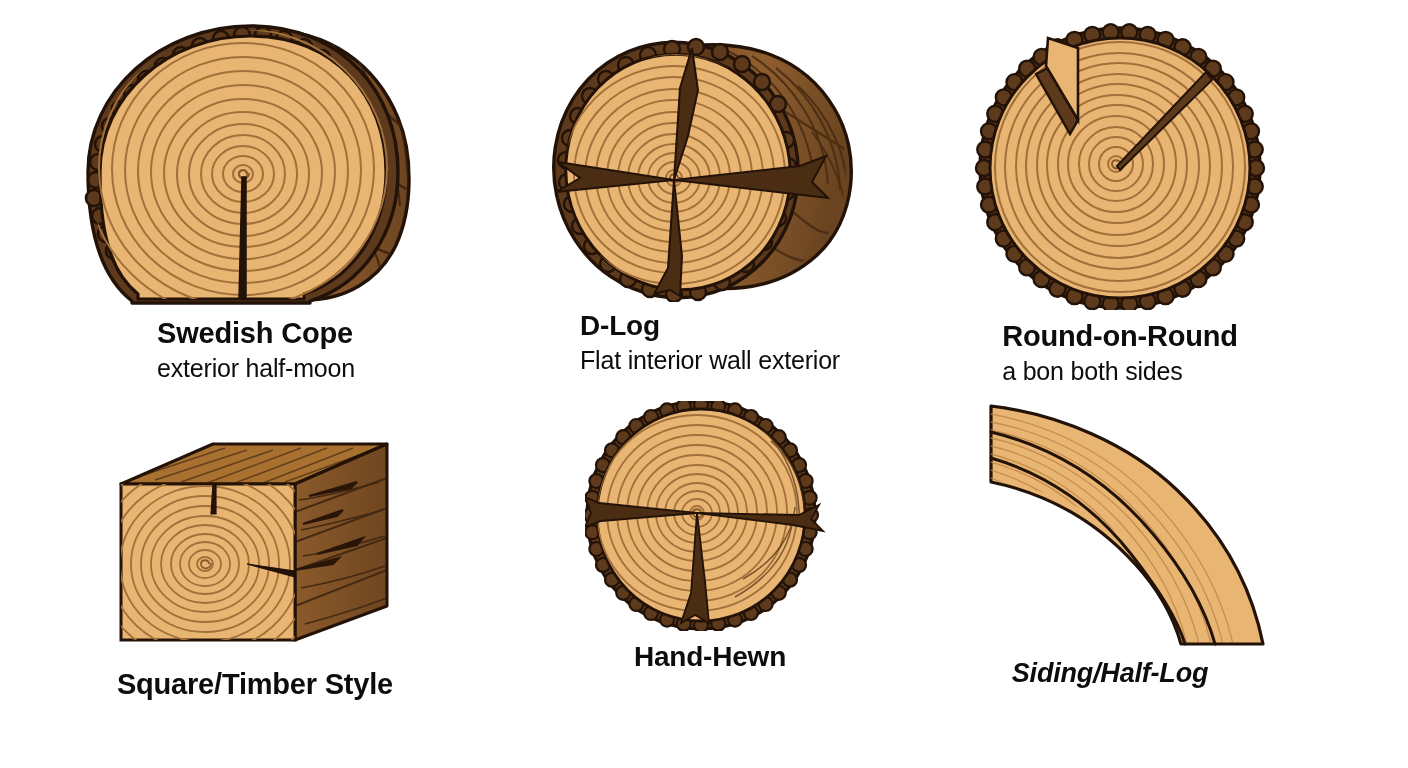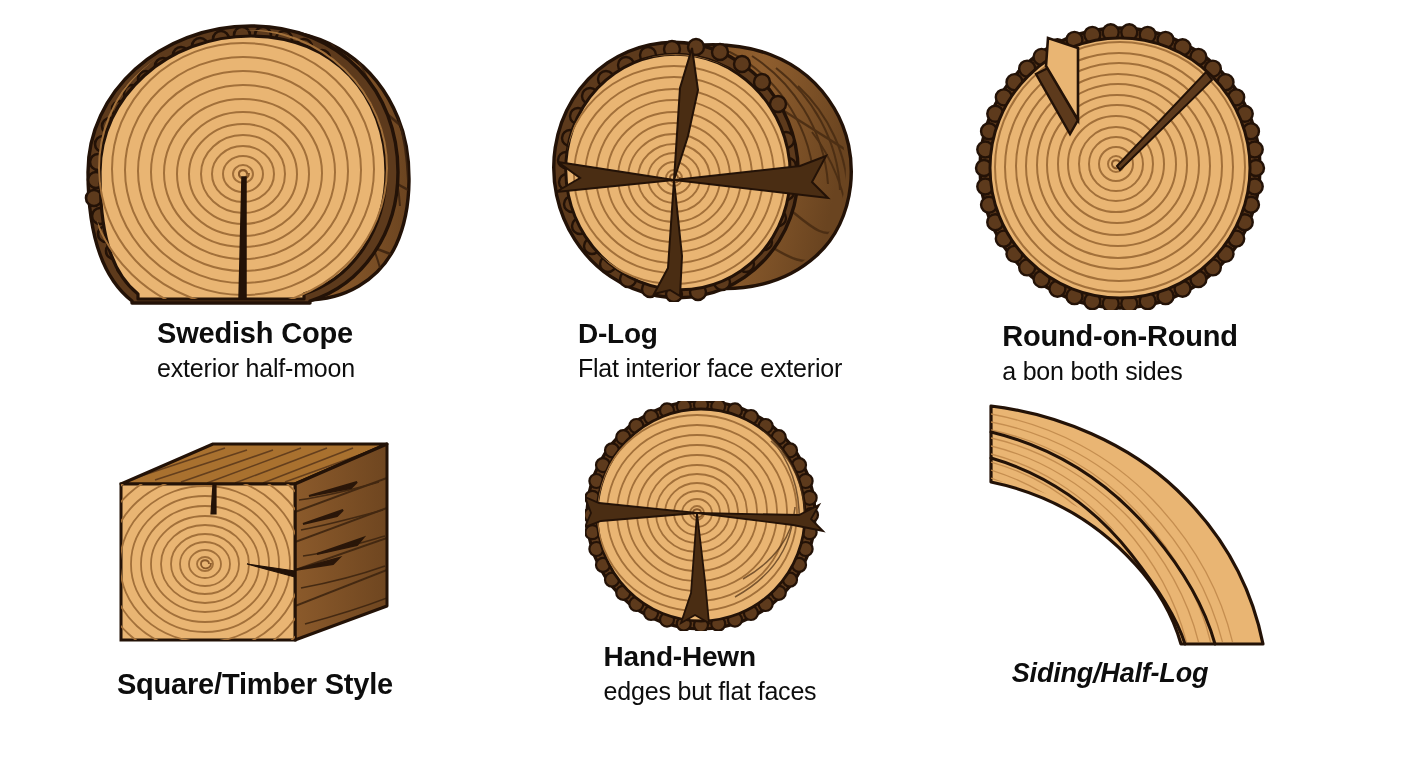--- a/index.html
+++ b/index.html
@@ -51,21 +51,21 @@
 
   
   #cell-swedish-cope { left: 66px;  top: 22px;  width: 380px; }
   #cell-d-log        { left: 520px; top: 32px;  width: 380px; }
   #cell-round        { left: 950px; top: 20px;  width: 340px; }
   #cell-square       { left: 60px;  top: 438px; width: 390px; }
   #cell-hand-hewn    { left: 520px; top: 401px; width: 380px; }
   #cell-siding       { left: 910px; top: 398px; width: 400px; }
 
   #cell-swedish-cope .caption { margin-top: 6px; }
-  #cell-d-log .caption        { margin-top: 12px; }
+  #cell-d-log .caption        { margin-top: 4px; }
   #cell-round .caption        { margin-top: 6px; }
   #cell-square .caption       { margin-top: 14px; }
   #cell-hand-hewn .caption    { margin-top: 6px; }
   #cell-siding .caption       { margin-top: 6px; }
 
   #cell-swedish-cope .title { font-size: 29px; }
   #cell-round .title { font-size: 29px; }
   #cell-square .title { font-size: 29px; }
   #cell-siding .title { font-size: 27px; font-style: italic; }
   #cell-d-log .title { font-size: 28px; }
@@ -270,21 +270,21 @@
             <path d="M124,148 L8,130 L30,146 L6,160 Z"></path>
             <path d="M124,148 L250,134 L276,124 L262,150 L278,166 L244,162 Z"></path>
             <path d="M124,148 L118,236 L104,262 L120,258 L130,264 L132,224 Z"></path>
           </g>
         </g>
       </svg>
     </div>
     <div class="caption">
       <div class="title">D-Log</div>
       <div class="subtitle">
-        <span class="sub-line">Flat interior face exterior</span>
+        <span class="sub-line">Flat interior wall exterior</span>
       </div>
     </div>
   </div>
 
   <div class="cell" id="cell-round">
     <div class="art">
       <svg width="300" height="290" viewBox="0 0 300 290">
         <defs>
           <clipPath id="rr-face-clip">
               <circle cx="150" cy="148" r="130"></circle>
@@ -550,21 +550,20 @@
             <path d="M112,112 L14,102 L0,96 L6,112 L0,126 L16,120 Z"></path>
             <path d="M112,112 L214,114 L234,104 L226,118 L238,130 L208,124 Z"></path>
             <path d="M112,112 L106,192 L96,222 L110,214 L124,222 L120,180 Z"></path>
           </g>
         </g>
       </svg>
     </div>
     <div class="caption">
       <div class="title">Hand-Hewn</div>
       <div class="subtitle">
-        <span class="sub-line">edges but flat faces</span>
       </div>
     </div>
   </div>
 
   <div class="cell" id="cell-siding">
     <div class="art">
       <svg width="330" height="250" viewBox="0 0 330 250">
         <defs>
           <clipPath id="sd-band-clip">
             <path d="M46,10 L46,82 C46,82 130,92 182,144 C228,190 236,244 236,244 L316,244

